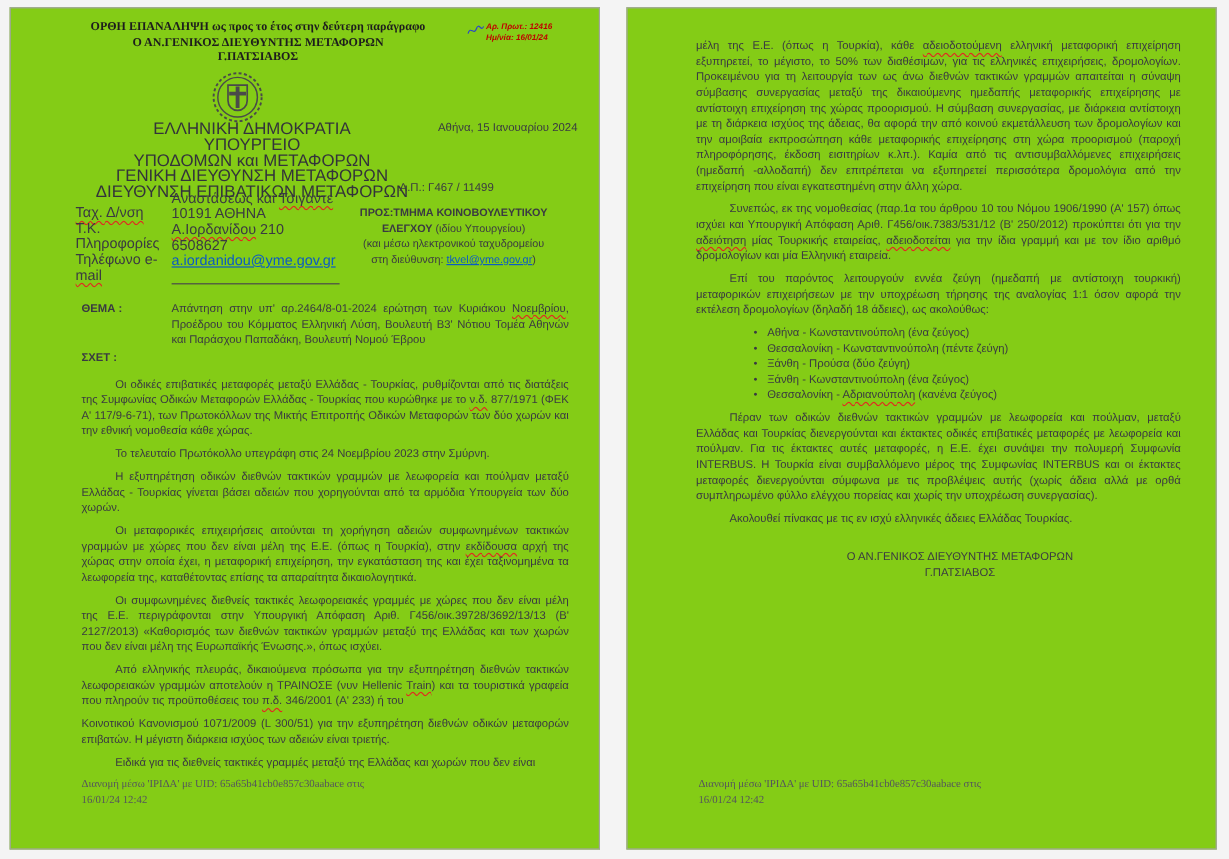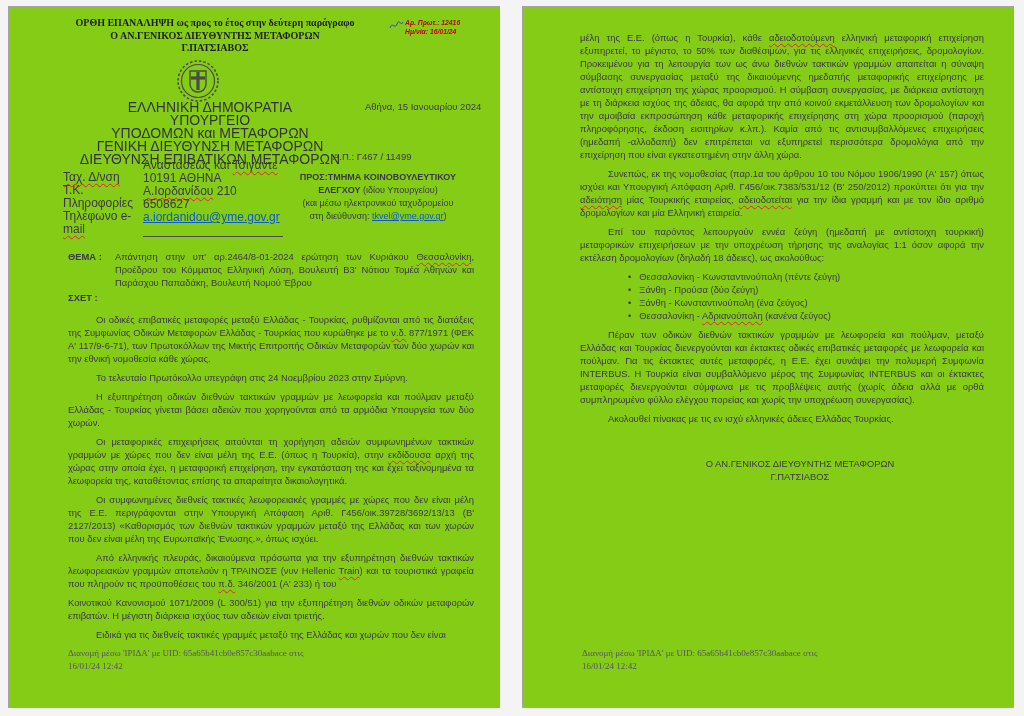--- a/index.html
+++ b/index.html
@@ -54,21 +54,21 @@
   .contact-values{left:134px;top:152px;width:138px;}
   .contact-underline{
     position:absolute;left:134px;top:229px;width:140px;height:0;
     border-top:1px solid #4a4a4a;
   }
   .to-block{
     position:absolute;left:266px;top:164px;width:206px;text-align:center;
     font-size:9px;line-height:13px;
   }
   .subject{position:absolute;left:59px;top:243px;width:406px;font-size:9.4px;line-height:13px;}
-  .srow{display:flex;margin-bottom:2px;}
+  .srow{display:flex;margin-bottom:2px;gap:28px;}
   .slabel{flex:0 0 47px;font-weight:bold;}
   .stext{flex:1;text-align:justify;}
   .bodytext{position:absolute;left:59px;top:306px;width:406px;}
   .bodytext2{position:absolute;left:57px;top:24px;width:404px;}
   .pfooter{
     position:absolute;left:59px;top:640px;width:330px;
     font-family:"Liberation Serif", serif;font-size:9px;line-height:13px;color:#55555c;
   }
 
   
@@ -140,21 +140,21 @@
   <div class="to-block">
     <div><span class="seg-b">ΠΡΟΣ:</span><span class="seg-b">ΤΜΗΜΑ ΚΟΙΝΟΒΟΥΛΕΥΤΙΚΟΥ</span></div>
     <div><span class="seg-b">ΕΛΕΓΧΟΥ</span><span> (ιδίου Υπουργείου)</span></div>
     <div><span>(και μέσω ηλεκτρονικού ταχυδρομείου</span></div>
     <div><span>στη διεύθυνση: </span><span class="seg-link">tkvel@yme.gov.gr</span><span>)</span></div>
   </div>
 
   <div class="subject">
     <div class="srow">
       <span class="slabel">ΘΕΜΑ :</span>
-      <span class="stext"><span>Απάντηση στην υπ' αρ.2464/8-01-2024 ερώτηση των Κυριάκου </span><span class="seg-sq">Θεσσαλονίκη</span><span>, Προέδρου του Κόμματος Ελληνική Λύση, Βουλευτή Β3' Νότιου Τομέα Αθηνών και Παράσχου Παπαδάκη, Βουλευτή Νομού Έβρου</span></span>
+      <span class="stext"><span>Απάντηση στην υπ' αρ.2464/8-01-2024 ερώτηση των Κυριάκου </span><span class="seg-sq">Νοεμβρίου</span><span>, Προέδρου του Κόμματος Ελληνική Λύση, Βουλευτή Β3' Νότιου Τομέα Αθηνών και Παράσχου Παπαδάκη, Βουλευτή Νομού Έβρου</span></span>
     </div>
     <div class="srow">
       <span class="slabel">ΣΧΕΤ :</span>
     </div>
   </div>
 
   <div class="bodytext">
     <p class="body-p"><span>Οι οδικές επιβατικές μεταφορές μεταξύ Ελλάδας - Τουρκίας, ρυθμίζονται από τις διατάξεις της Συμφωνίας Οδικών Μεταφορών Ελλάδας - Τουρκίας που κυρώθηκε με το </span><span class="seg-sq">ν.δ.</span><span> 877/1971 (ΦΕΚ Α' 117/9-6-71), των Πρωτοκόλλων της Μικτής Επιτροπής Οδικών Μεταφορών των δύο χωρών και την εθνική νομοθεσία κάθε χώρας.</span></p>
     <p class="body-p"><span>Το τελευταίο Πρωτόκολλο υπεγράφη στις 24 Νοεμβρίου 2023 στην Σμύρνη.</span></p>
     <p class="body-p"><span>Η εξυπηρέτηση οδικών διεθνών τακτικών γραμμών με λεωφορεία και πούλμαν μεταξύ Ελλάδας - Τουρκίας γίνεται βάσει αδειών που χορηγούνται από τα αρμόδια Υπουργεία των δύο χωρών.</span></p>
@@ -171,20 +171,21 @@
   </div>
 </div>
 
 <div class="page" id="page2">
 
   <div class="bodytext2">
     <p class="body-p noind"><span>μέλη της Ε.Ε. (όπως η Τουρκία), κάθε </span><span class="seg-sq">αδειοδοτούμενη</span><span> ελληνική μεταφορική επιχείρηση εξυπηρετεί, το μέγιστο, το 50% των διαθέσιμων, για τις ελληνικές επιχειρήσεις, δρομολογίων. Προκειμένου για τη λειτουργία των ως άνω διεθνών τακτικών γραμμών απαιτείται η σύναψη σύμβασης συνεργασίας μεταξύ της δικαιούμενης ημεδαπής μεταφορικής επιχείρησης με αντίστοιχη επιχείρηση της χώρας προορισμού. Η σύμβαση συνεργασίας, με διάρκεια αντίστοιχη με τη διάρκεια ισχύος της άδειας, θα αφορά την από κοινού εκμετάλλευση των δρομολογίων και την αμοιβαία εκπροσώπηση κάθε μεταφορικής επιχείρησης στη χώρα προορισμού (παροχή πληροφόρησης, έκδοση εισιτηρίων κ.λπ.). Καμία από τις αντισυμβαλλόμενες επιχειρήσεις (ημεδαπή -αλλοδαπή) δεν επιτρέπεται να εξυπηρετεί περισσότερα δρομολόγια από την επιχείρηση που είναι εγκατεστημένη στην άλλη χώρα.</span></p>
     <p class="body-p"><span>Συνεπώς, εκ της νομοθεσίας (παρ.1α του άρθρου 10 του Νόμου 1906/1990 (Α' 157) όπως ισχύει και Υπουργική Απόφαση Αριθ. Γ456/οικ.7383/531/12 (Β' 250/2012) προκύπτει ότι για την </span><span class="seg-sq">αδειότηση</span><span> μίας Τουρκικής εταιρείας, </span><span class="seg-sq">αδειοδοτείται</span><span> για την ίδια γραμμή και με τον ίδιο αριθμό δρομολογίων και μία Ελληνική εταιρεία.</span></p>
     <p class="body-p"><span>Επί του παρόντος λειτουργούν εννέα ζεύγη (ημεδαπή με αντίστοιχη τουρκική) μεταφορικών επιχειρήσεων με την υποχρέωση τήρησης της αναλογίας 1:1 όσον αφορά την εκτέλεση δρομολογίων (δηλαδή 18 άδειες), ως ακολούθως:</span></p>
     <ul class="bullet-list">
+      <li><span>Αθήνα - Κωνσταντινούπολη (ένα ζεύγος)</span></li>
       <li><span>Θεσσαλονίκη - Κωνσταντινούπολη (πέντε ζεύγη)</span></li>
       <li><span>Ξάνθη - Προύσα (δύο ζεύγη)</span></li>
       <li><span>Ξάνθη - Κωνσταντινούπολη (ένα ζεύγος)</span></li>
       <li><span>Θεσσαλονίκη - </span><span class="seg-sq">Αδριανούπολη</span><span> (κανένα ζεύγος)</span></li>
     </ul>
     <p class="body-p"><span>Πέραν των οδικών διεθνών τακτικών γραμμών με λεωφορεία και πούλμαν, μεταξύ Ελλάδας και Τουρκίας διενεργούνται και έκτακτες οδικές επιβατικές μεταφορές με λεωφορεία και πούλμαν. Για τις έκτακτες αυτές μεταφορές, η Ε.Ε. έχει συνάψει την πολυμερή Συμφωνία INTERBUS. Η Τουρκία είναι συμβαλλόμενο μέρος της Συμφωνίας INTERBUS και οι έκτακτες μεταφορές διενεργούνται σύμφωνα με τις προβλέψεις αυτής (χωρίς άδεια αλλά με ορθά συμπληρωμένο φύλλο ελέγχου πορείας και χωρίς την υποχρέωση συνεργασίας).</span></p>
     <p class="body-p"><span>Ακολουθεί πίνακας με τις εν ισχύ ελληνικές άδειες Ελλάδας Τουρκίας.</span></p>
   </div>
 
   <div class="signature">

